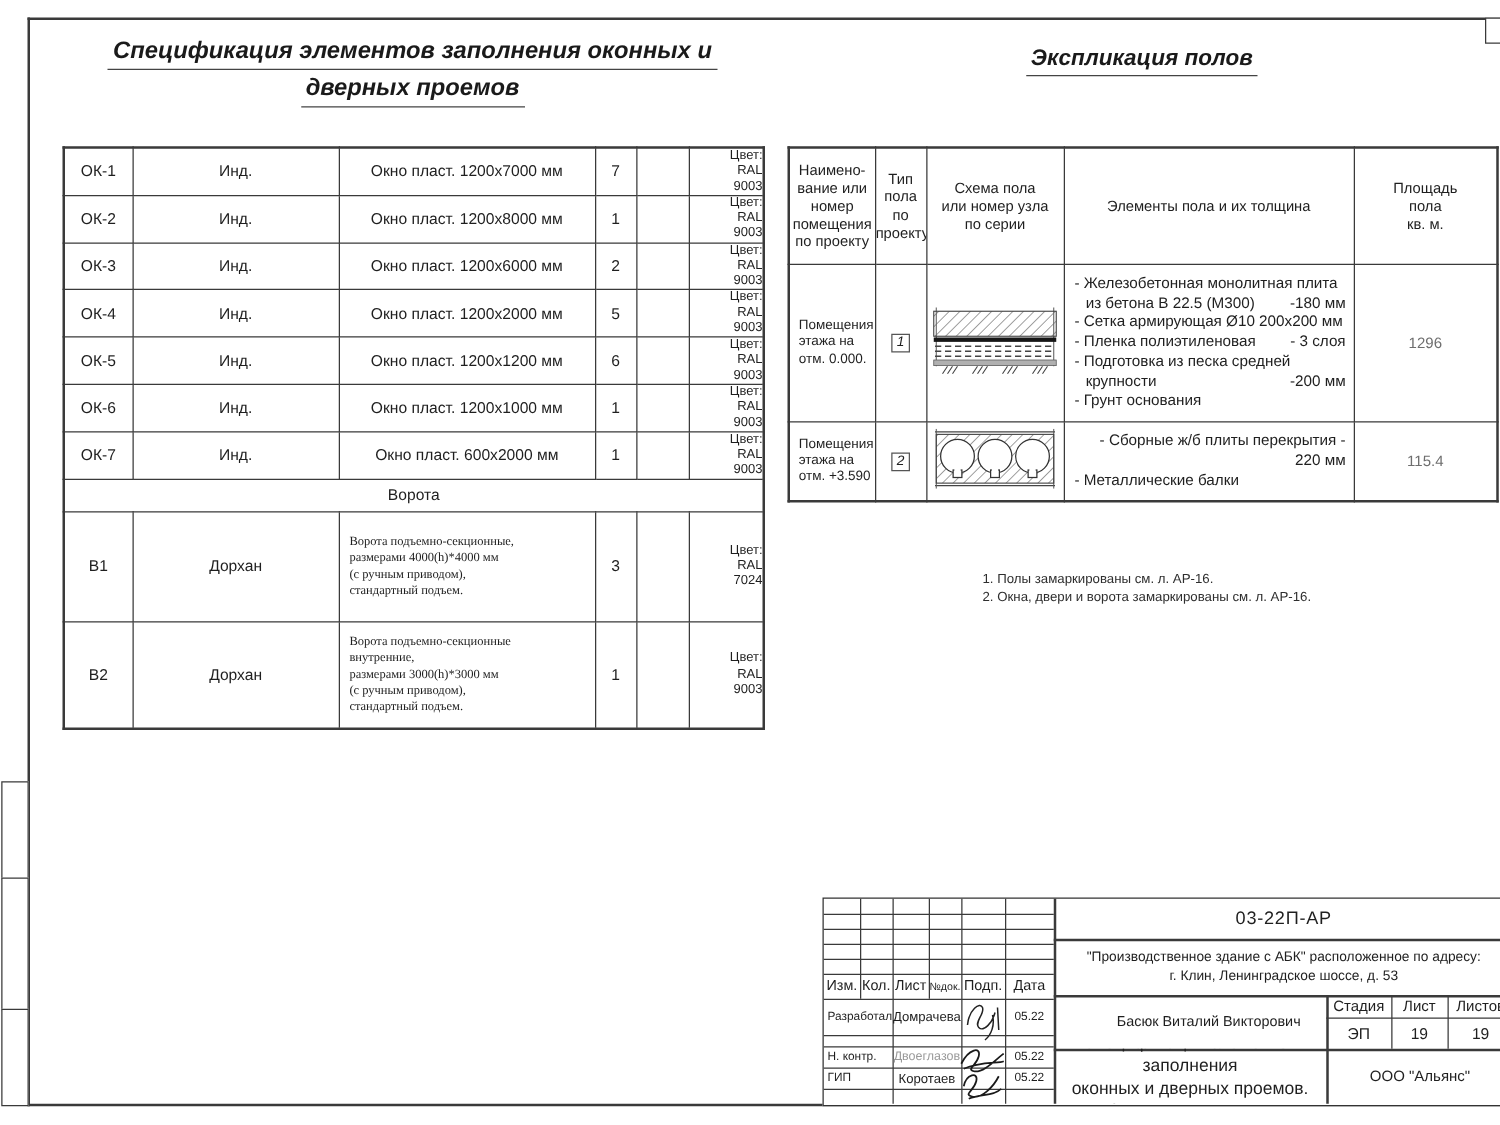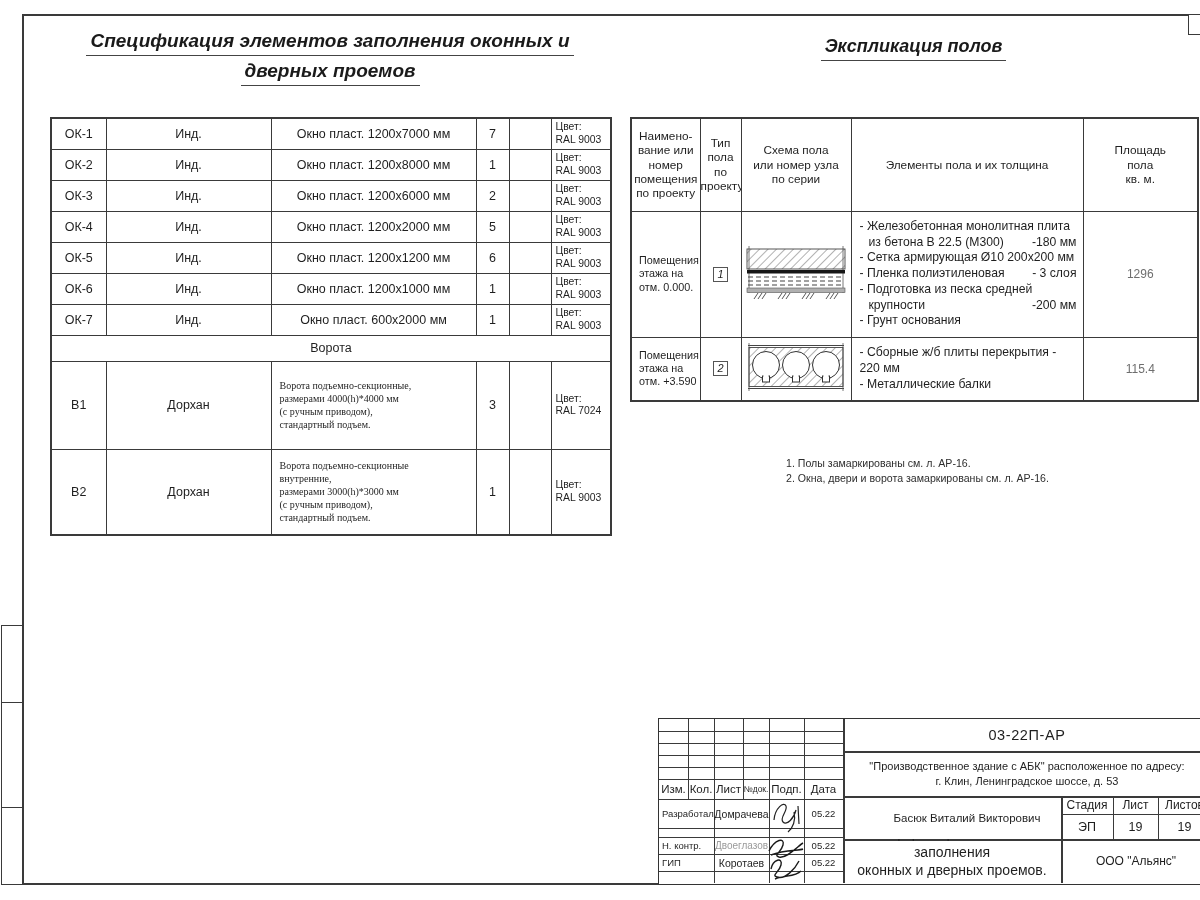--- a/index.html
+++ b/index.html
@@ -21,35 +21,35 @@
 
   
   table { border-collapse:collapse; table-layout:fixed; position:absolute; background:#fff; }
   td, th { border:1.4px solid #3a3a3a; font-weight:normal; vertical-align:middle; text-align:center; overflow:hidden; }
   table { border:2px solid #3a3a3a; }
 
   #spec-table { left:50px; top:117px; width:560px; font-size:12.5px; }
   #spec-table th { font-size:12.3px; line-height:1.15; white-space:pre-line; }
   #spec-table .section-row td { height:26px; font-size:12.5px; }
   #spec-table .wrow td { height:31px; }
-  #spec-table td.note-cell { font-size:10.4px; text-align:left; padding-left:4px; line-height:1.18; white-space:pre-line; }
+  #spec-table td.note-cell { font-size:10.4px; text-align:right; padding-left:16px; line-height:1.18; white-space:pre-line; }
   #spec-table td.name-left { text-align:left; padding-left:8px; white-space:pre-line; line-height:1.3; font-size:10px;font-family:Liberation Serif, serif; }
   #spec-table tr.grow1 td { height:88px; }
   #spec-table tr.grow2 td { height:86px; }
 
   #floors-table { left:630px; top:117px; width:567px; font-size:12px; }
   #floors-table th { font-size:11.8px; line-height:1.22; white-space:pre-line; height:93px; }
   #floors-table td.room { font-size:10.8px; text-align:left; padding-left:7px; line-height:1.25; white-space:pre-line; }
   #floors-table td.area { color:#6e6e6e; font-size:12px; }
   .typebox {
     display:inline-block; min-width:15px; height:15px; line-height:13px;
     border:1px solid #555; font-style:italic; font-size:11px; padding:0 2px; background:#fff;
   }
   .elements { padding:4px 6px 4px 8px; }
-  .fl { display:flex; justify-content:space-between; font-size:12.2px; line-height:1.29; text-align:left; }
+  .fl { display:flex; justify-content:space-between; font-size:12.2px; line-height:1.29; text-align:right; }
   .fl .ind { padding-left:9px; }
   #floors-table tr.frow1 td { height:126px; }
   #floors-table tr.frow2 td { height:64px; }
 
   
   #notes { position:absolute; left:786px; top:456px; font-size:10.6px; color:#2e2e2e; line-height:1.4; }
 
   
   #stamp { position:absolute; left:658px; top:718px; width:552px; height:167px; border:1.8px solid #333; background:#fff; }
   #stamp .hl, #stamp .vl { position:absolute; background:#3a3a3a; }

